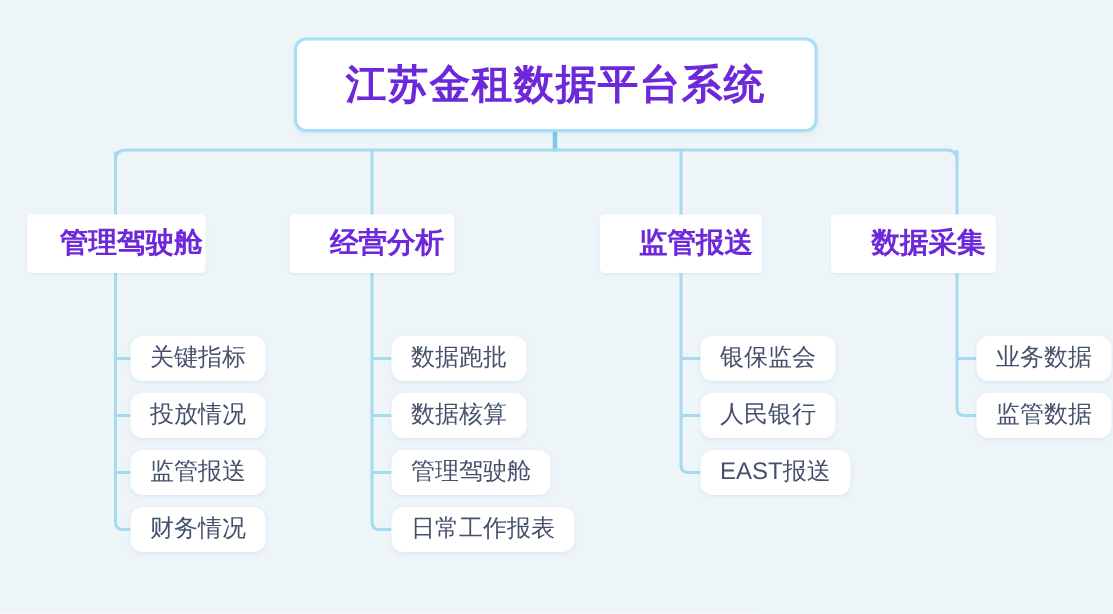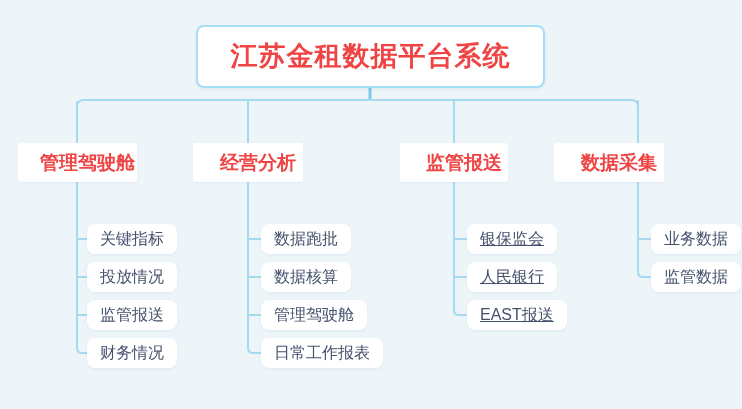--- a/index.html
+++ b/index.html
@@ -17,21 +17,21 @@
   .connectors {
     position: absolute;
     left: 0;
     top: 0;
     width: 742px;
     height: 409px;
   }
   .node {
     position: absolute;
     background: #ffffff;
-    color: #ef4444;
+    color: #6d28d9;
     box-sizing: border-box;
     white-space: nowrap;
   }
   .root-node {
     left: 196px;
     top: 25px;
     width: 349px;
     height: 63px;
     line-height: 59px;
     border: 2px solid #a6def5;
@@ -61,21 +61,21 @@
     height: 30px;
     line-height: 30px;
     padding: 0 13px;
     font-size: 16px;
     color: #45516b;
     border-radius: 8px;
     box-shadow: 0 1px 3px rgba(110,160,190,0.12);
   }
   .c1 { left: 87px; }
   .c2 { left: 261px; }
-  .c3 { left: 467px; text-decoration: underline; }
+  .c3 { left: 467px; }
   .c4 { left: 651px; }
   .row-1 { top: 224px; }
   .row-2 { top: 262px; }
   .row-3 { top: 300px; }
   .row-4 { top: 338px; }
 </style>
 </head>
 <body>
 
 <div class="canvas">

